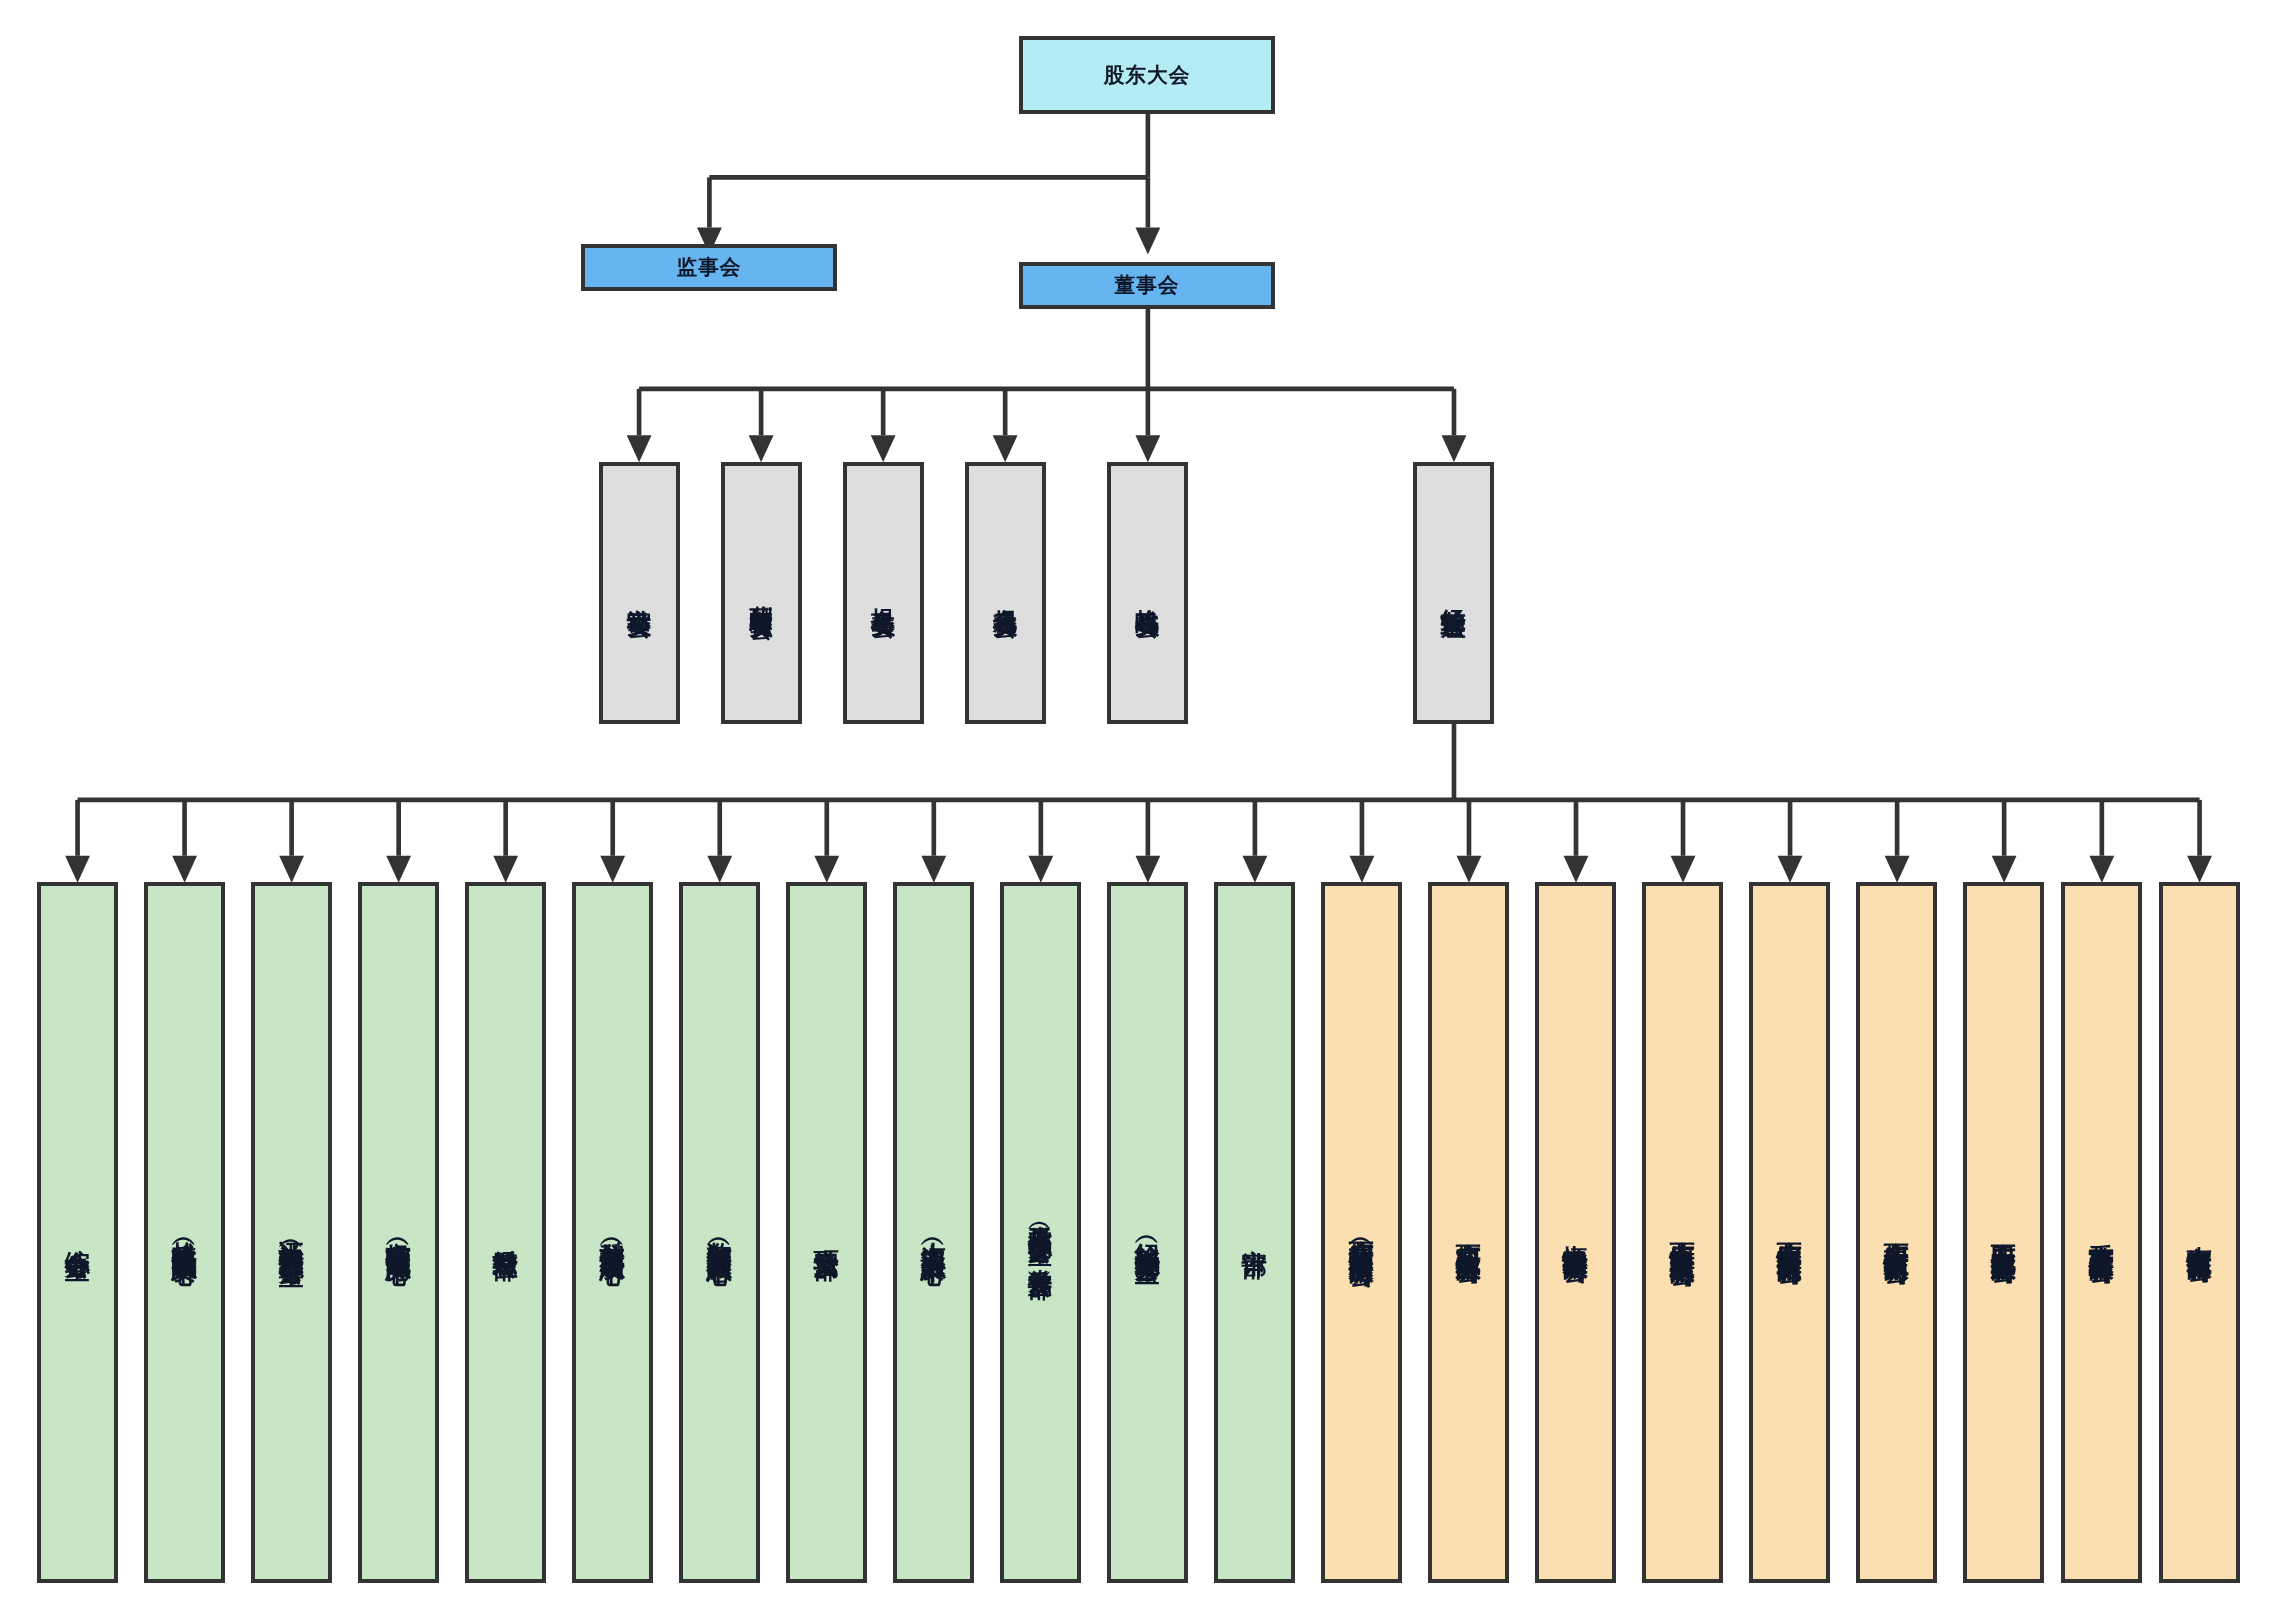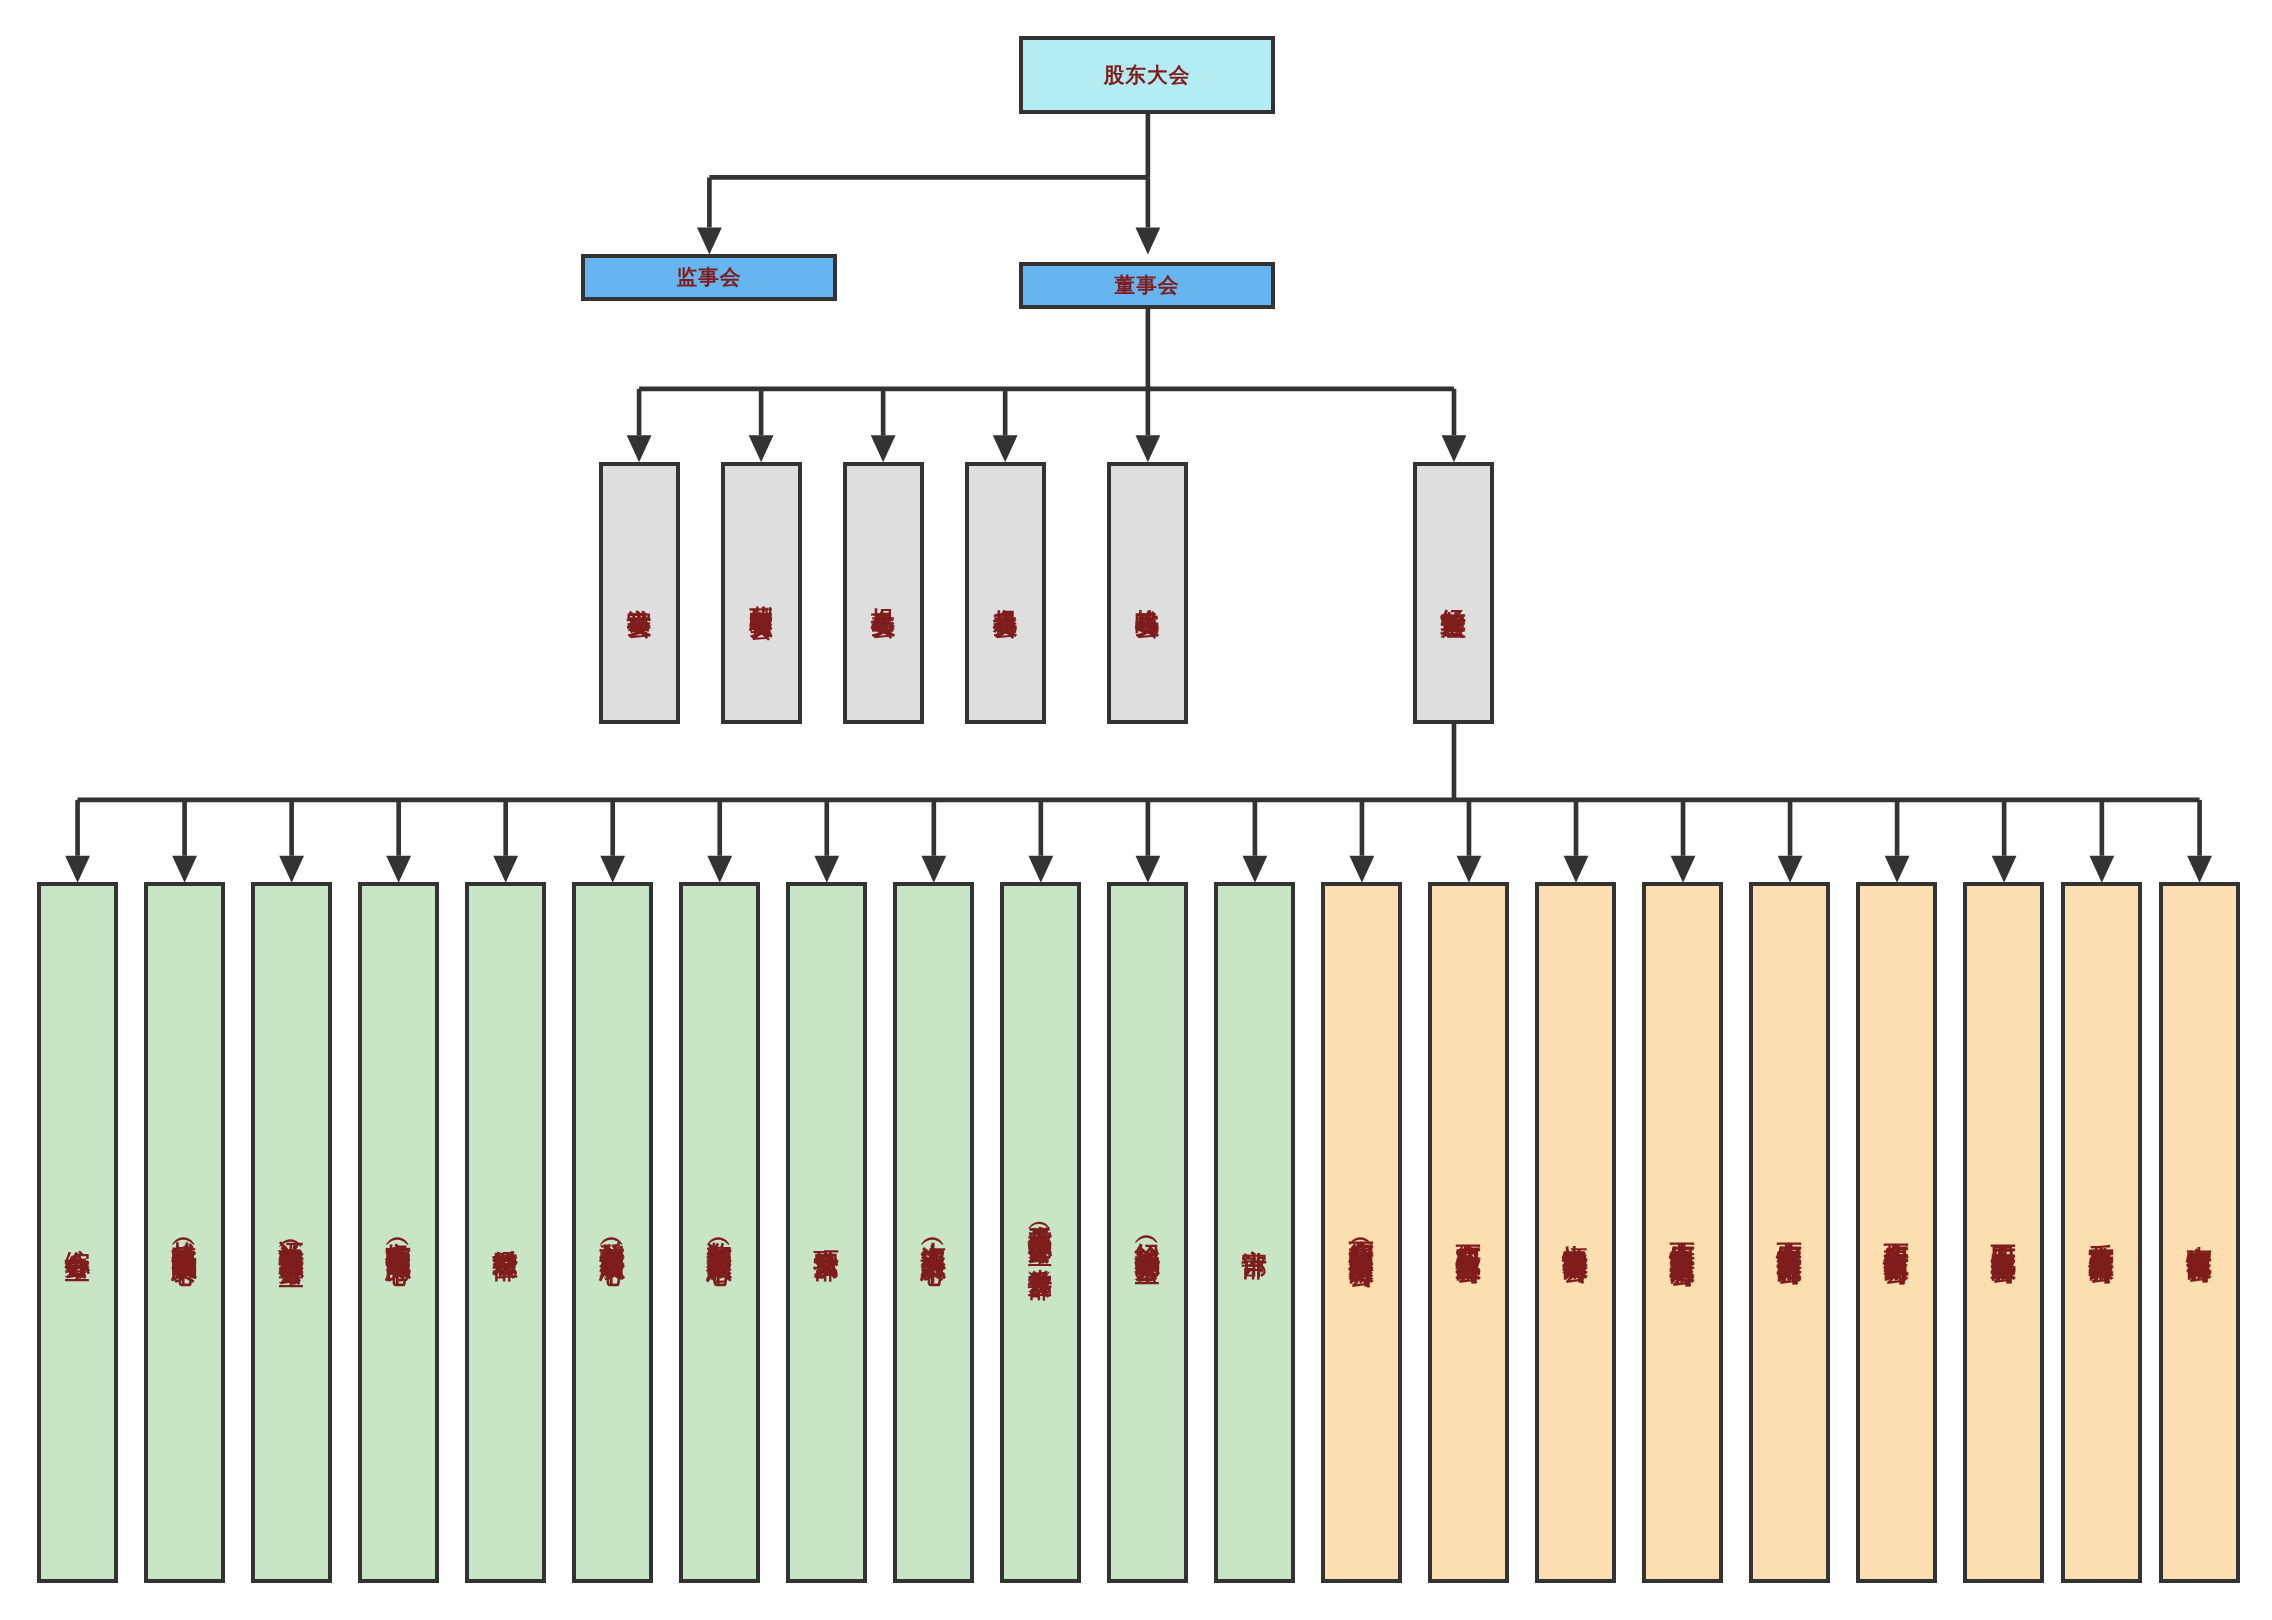--- a/index.html
+++ b/index.html
@@ -12,21 +12,21 @@
   }
   #chart{position:absolute;left:0;top:0;width:2273px;height:1621px;}
   .node{
     position:absolute;
     box-sizing:border-box;
     border:4.7px solid #333333;
     display:flex;
     align-items:center;
     justify-content:center;
     text-align:center;
-    color:#7f1d1d;
+    color:#0f172a;
     font-weight:bold;
   }
   .node .lbl{display:block;line-height:1.16;}
   
   .node.h{font-size:20.7px;letter-spacing:1px;}
   
   .node.v{
     writing-mode:vertical-rl;
     text-orientation:upright;
   }
@@ -123,21 +123,21 @@
     <line x1="4065" y1="1547" x2="4065" y2="1655"></line>
     <polygon points="4041,1655 4089,1655 4065,1707"></polygon>
     <line x1="4254" y1="1547" x2="4254" y2="1655"></line>
     <polygon points="4230,1655 4278,1655 4254,1707"></polygon>
   </svg>
 
   <div class="node h t-share" style="left:1019px;top:36px;width:256px;height:78px;">
     <span class="lbl">股东大会</span>
   </div>
 
-  <div class="node h t-board" style="left:581px;top:254px;width:256px;height:47px;">
+  <div class="node h t-board" style="left:581px;top:244px;width:256px;height:47px;">
     <span class="lbl">监事会</span>
   </div>
   <div class="node h t-board" style="left:1019px;top:262px;width:256px;height:47px;">
     <span class="lbl">董事会</span>
   </div>
 
   <div class="node v t-comm" style="left:599px;top:462px;width:81px;height:262px;font-size:24px;">
     <span class="lbl">审计委员会</span>
   </div>
   <div class="node v t-comm" style="left:721px;top:462px;width:81px;height:262px;font-size:23px;">

